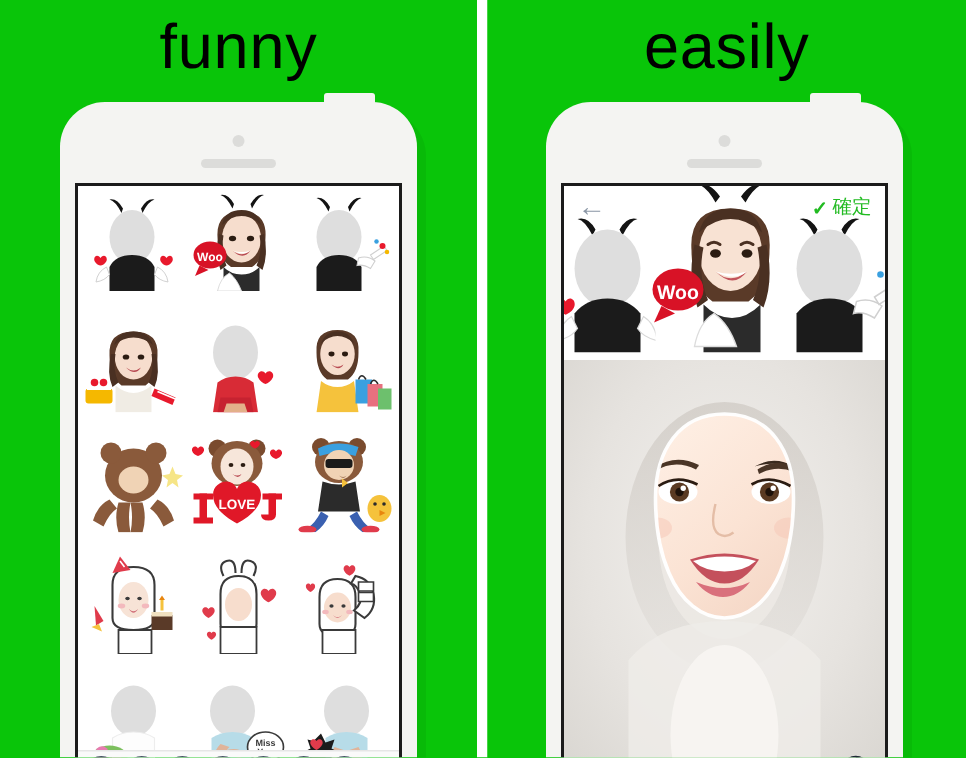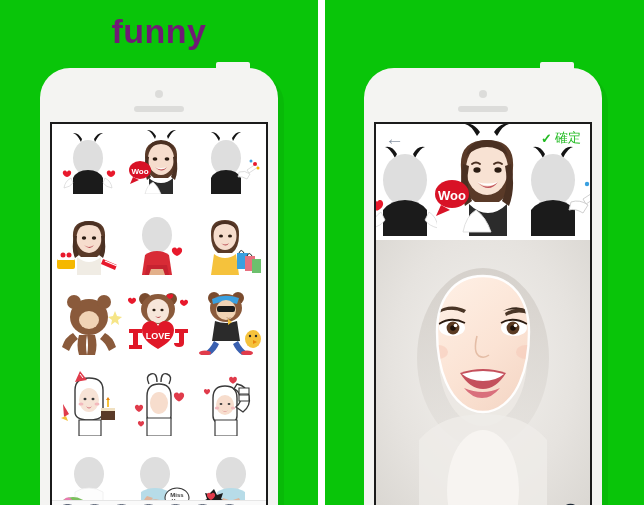--- a/index.html
+++ b/index.html
@@ -11,22 +11,22 @@
   }
   .stage { position: relative; width: 644px; height: 505px; }
 
   .panel { position: absolute; top: 0; height: 505px; background: #09c509; overflow: hidden; }
   .panel-left  { left: 0;   width: 318px; }
   .panel-right { left: 325px; width: 319px; }
   .divider { position: absolute; left: 318px; top: 0; width: 7px; height: 505px; background: #ffffff; }
 
   .caption {
     position: absolute; top: 4px; left: 0; width: 100%;
-    text-align: center; color: #701a75;
-    font-size: 34px; font-weight: 700; line-height: 54px;
+    text-align: center; color: #000000;
+    font-size: 42px; font-weight: 400; line-height: 54px;
     letter-spacing: 0.5px;
   }
 
   
   .phone {
     position: absolute; left: 40px; top: 68px;
     width: 238px; height: 470px;
     background: #f4f4f2;
     border-radius: 30px 30px 6px 6px;
     box-shadow: 6px 6px 0 rgba(0,0,0,0.055);
@@ -411,20 +411,21 @@
           </div>
 
         </div>
       </div>
     </div>
   </div>
 
   <div class="divider"></div>
 
   <div class="panel panel-right">
+    <div class="caption">easily</div>
 
     <div class="phone">
       <div class="nub"></div>
       <div class="cam-dot"></div>
       <div class="speaker"></div>
 
       <div class="screen">
         <div class="editor">
 
           <div class="ed-strip">

